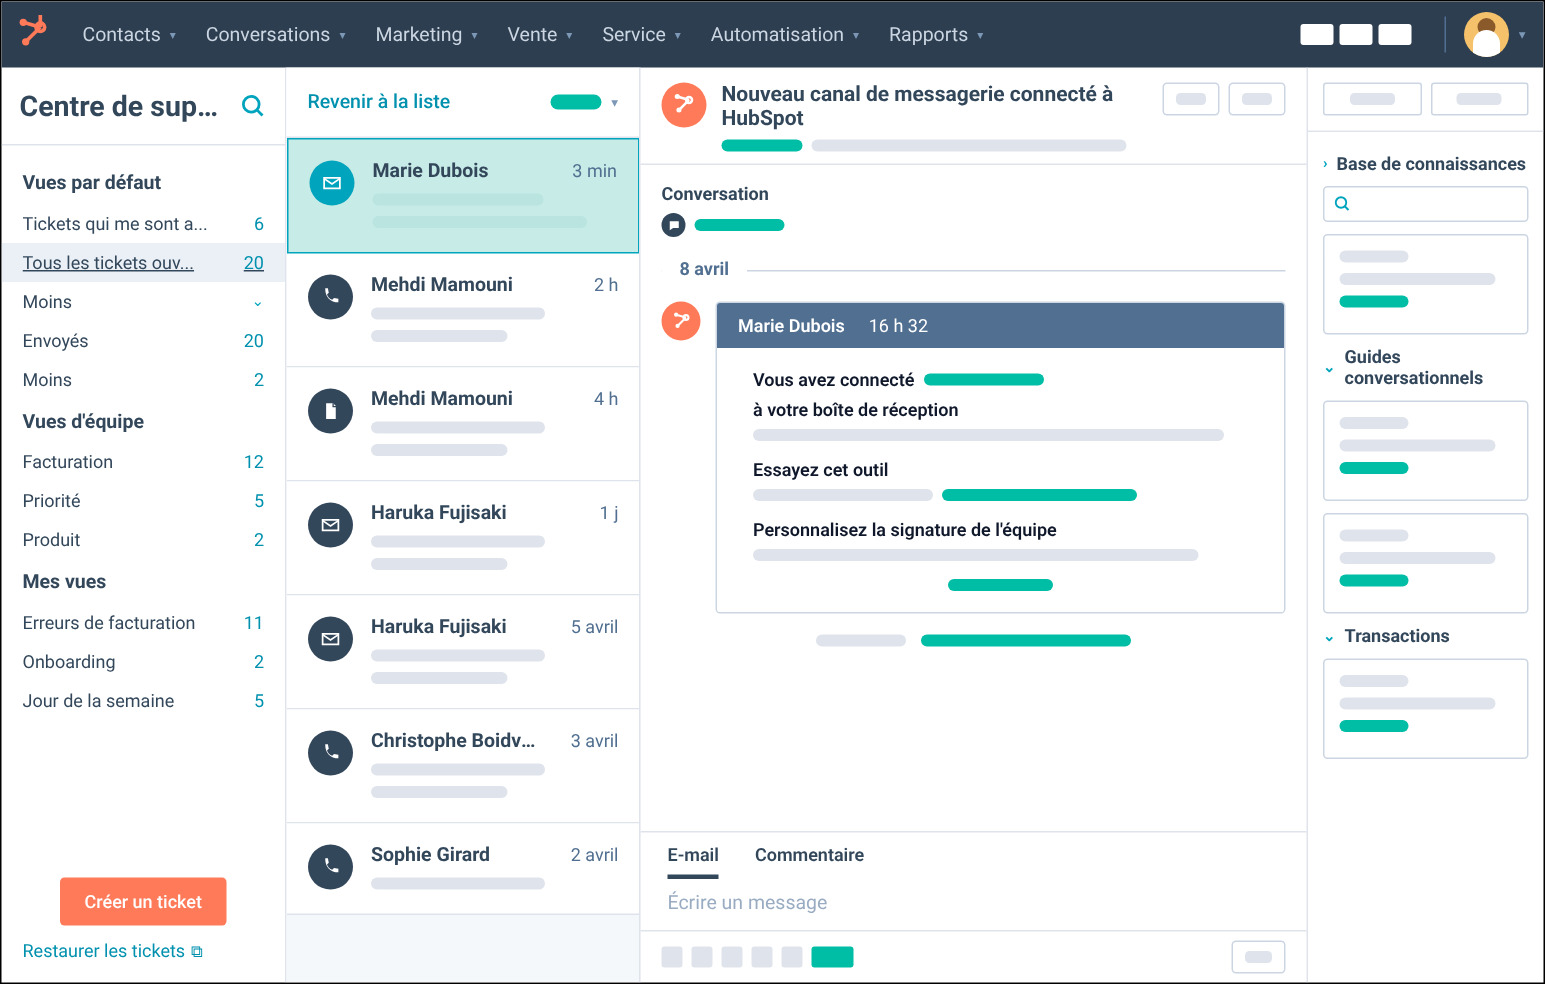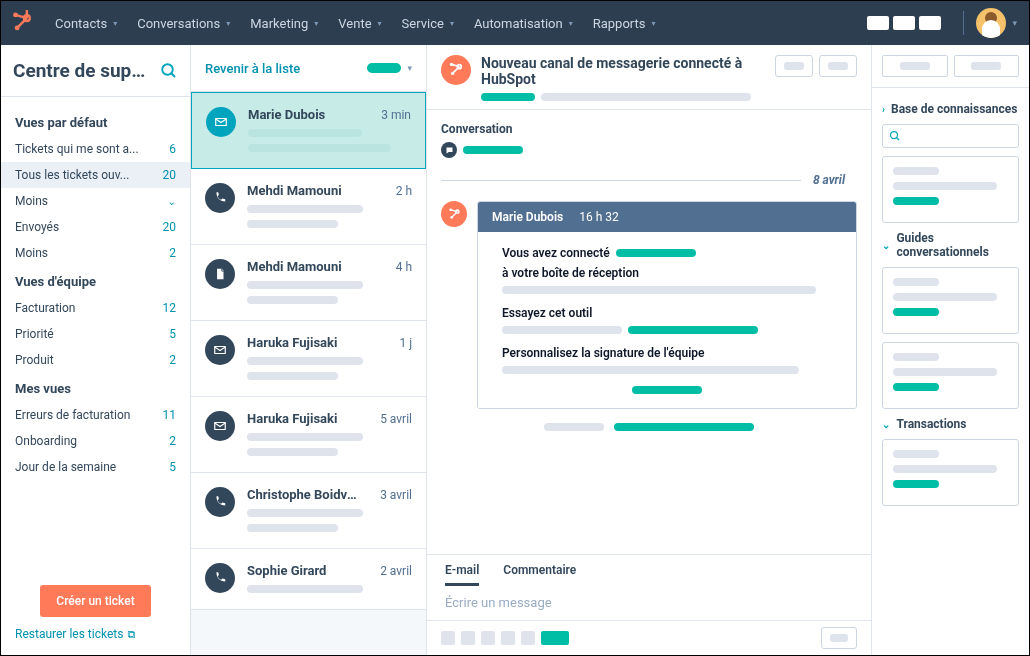--- a/index.html
+++ b/index.html
@@ -29,21 +29,21 @@
   
   .sidebar { width:190px; border-right:1px solid #dfe3eb; display:flex; flex-direction:column; }
   .sb-header { padding:14px 12px; display:flex; align-items:center; border-bottom:1px solid #dfe3eb; }
   .sb-title { font-size:19px; font-weight:700; color:#33475b; flex:1; white-space:nowrap; overflow:hidden; text-overflow:ellipsis; }
   .sb-search { width:18px; height:18px; flex-shrink:0; margin-left:6px; }
   .sb-body { flex:1; overflow:auto; padding:10px 0 0 0; }
   .sb-group-title { font-size:13px; font-weight:700; color:#33475b; padding:8px 14px 6px; }
   .sb-link { display:flex; align-items:center; padding:6px 14px; font-size:12px; color:#33475b; cursor:pointer; }
   .sb-link .label { flex:1; white-space:nowrap; overflow:hidden; text-overflow:ellipsis; }
   .sb-link .count { color:#0091ae; font-size:12px; margin-left:6px; }
-  .sb-link.active { background:#eaf0f6; }
+  .sb-link.active { background:#eaf0f6;text-decoration:underline; }
   .sb-link .chev { color:#00a4bd; font-size:10px; margin-left:6px;}
   .sb-footer { padding:12px 14px 14px; }
   .btn-orange { background:#ff7a59; color:#fff; border:none; padding:9px 16px; border-radius:3px; font-size:12px; font-weight:500; cursor:pointer; display:block; margin:0 auto 10px; }
   .sb-restore { color:#0091ae; font-size:12px; display:flex; align-items:center; gap:4px; cursor:pointer; }
   .ext-icon{font-size:11px;}
 
   
   .conv-col { width:236px; border-right:1px solid #dfe3eb; display:flex; flex-direction:column; background:#f5f8fa; }
   .conv-header { height:47px; display:flex; align-items:center; padding:0 14px; border-bottom:1px solid #dfe3eb; background:#fff; }
   .conv-back { color:#0091ae; font-size:13px; font-weight:500; cursor:pointer; flex:1; }
@@ -71,21 +71,21 @@
   .ch-title{font-size:14px;font-weight:700;color:#33475b;margin-bottom:6px;}
   .ch-bars{display:flex;gap:6px;align-items:center;}
   .ch-btns{display:flex;gap:6px;}
   .ghost-btn{width:38px;height:22px;border:1px solid #cbd6e2;border-radius:3px;background:#fff;display:flex;align-items:center;justify-content:center;}
   .ghost-btn .inner{width:20px;height:8px;background:#dfe3eb;border-radius:3px;}
 
   .thread{flex:1;overflow:auto;padding:12px 14px;}
   .thread-meta{font-size:12px;font-weight:700;color:#33475b;margin-bottom:6px;}
   .meta-row{display:flex;align-items:center;gap:6px;margin-bottom:8px;}
   .chat-circ{width:16px;height:16px;border-radius:50%;background:#33475b;display:flex;align-items:center;justify-content:center;}
-  .date-sep{position:relative;text-align:right;margin:14px 0;font-style:italic;}
+  .date-sep{position:relative;text-align:left;margin:14px 0;}
   .date-sep::before{content:'';position:absolute;left:0;right:0;top:50%;height:1px;background:#cbd6e2;}
   .date-sep span{position:relative;background:#fff;padding:0 12px;font-size:12px;font-weight:700;color:#516f90;}
 
   .msg-block{display:flex;gap:10px;}
   .msg-card{flex:1;border:1px solid #cbd6e2;border-radius:3px;overflow:hidden;}
   .msg-head{background:#516f90;color:#fff;padding:8px 14px;font-size:12px;display:flex;gap:16px;}
   .msg-head .name{font-weight:600;}
   .msg-body{background:#fff;padding:14px 24px;}
   .msg-line{font-size:12px;color:#0f172a;font-weight:600;display:flex;align-items:center;gap:6px;flex-wrap:wrap;margin-bottom:6px;}
   .msg-body .bar{margin-top:4px;margin-bottom:12px;}

